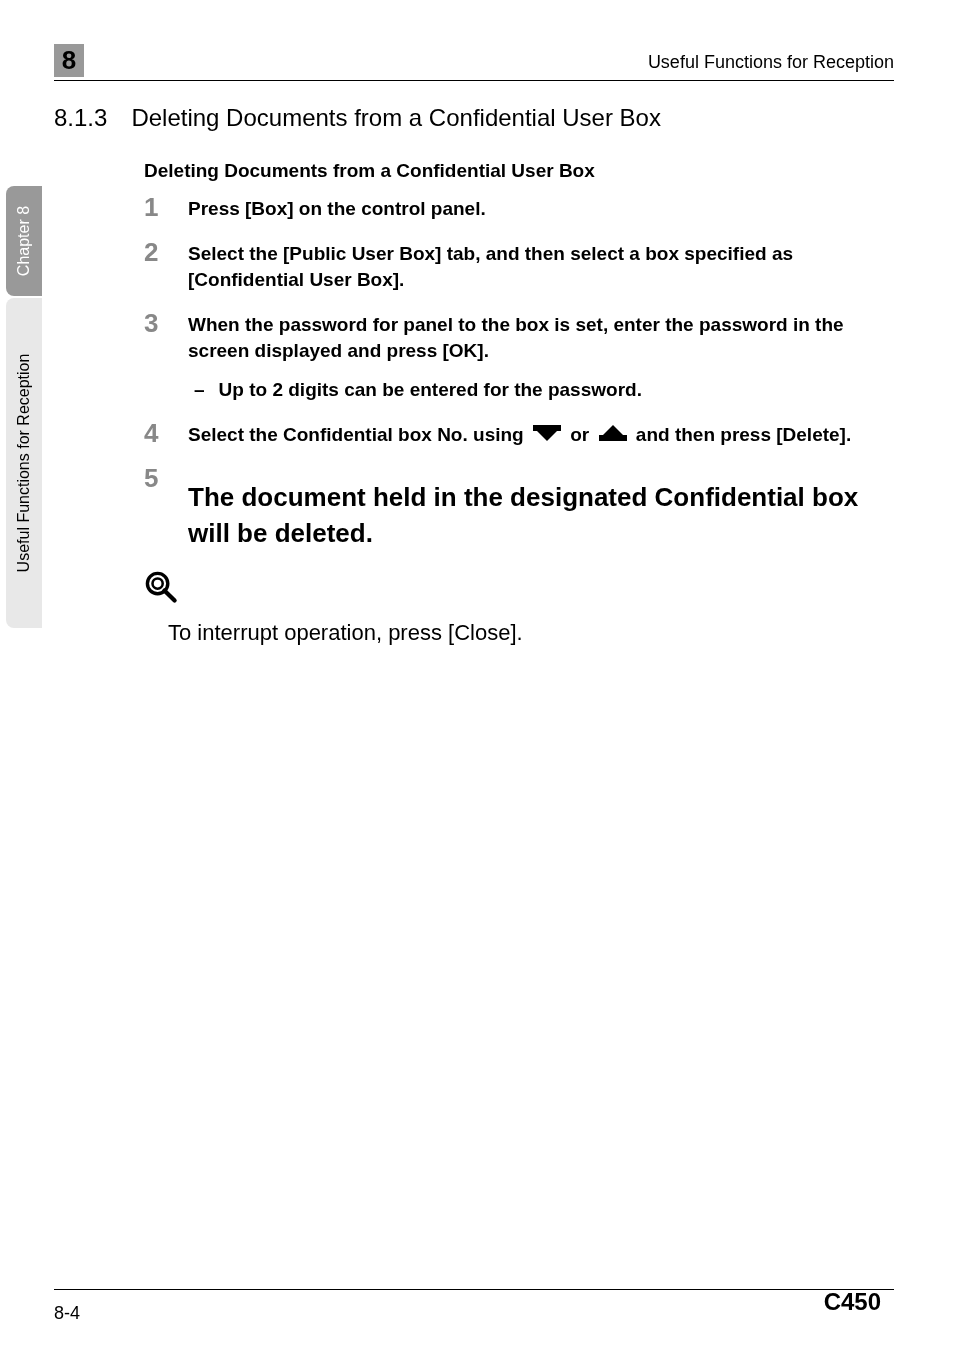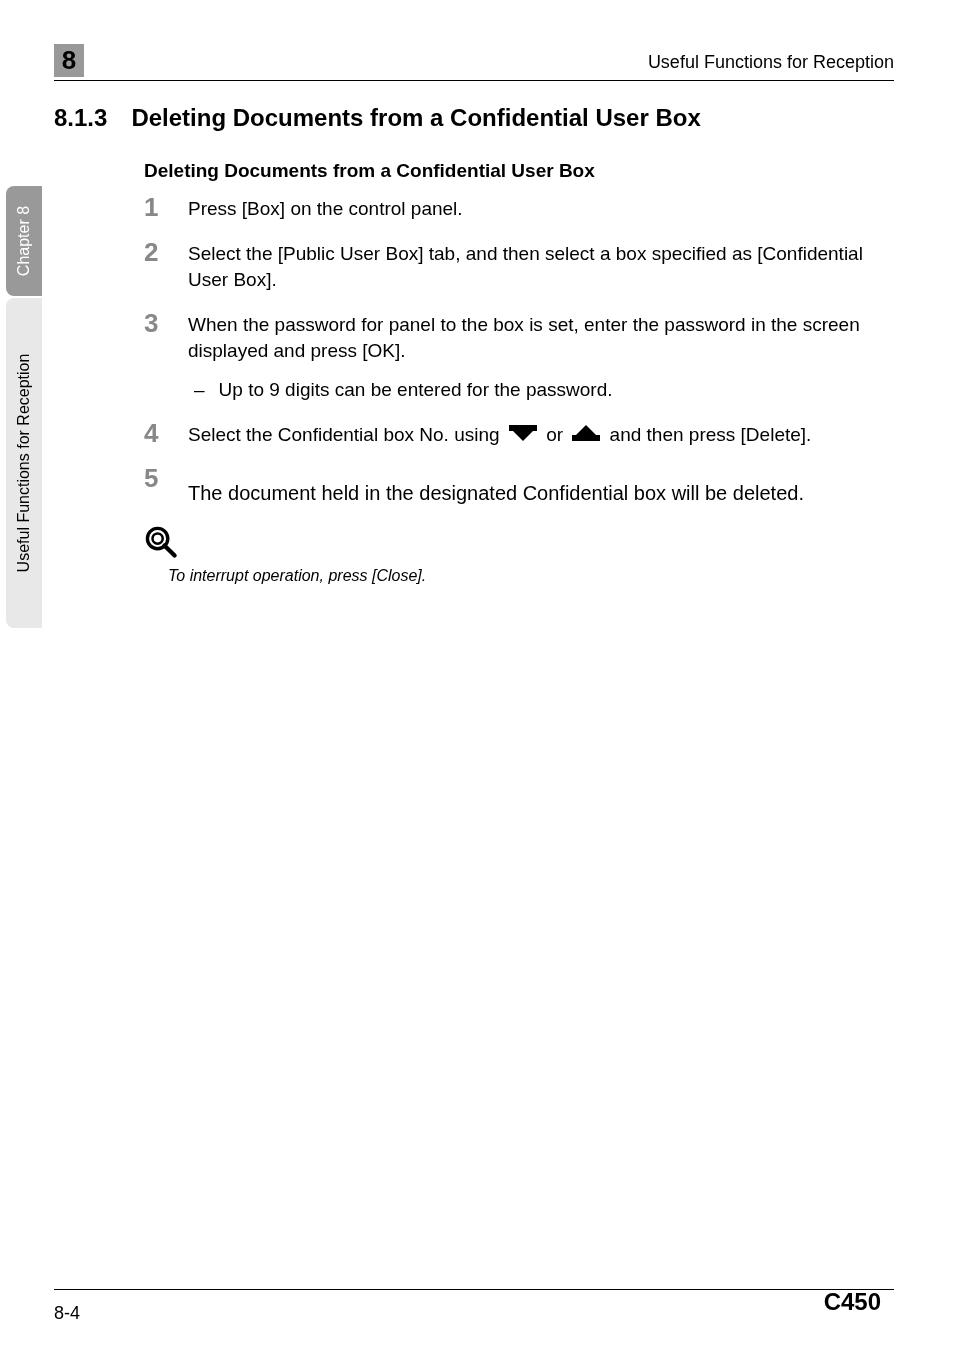--- a/index.html
+++ b/index.html
@@ -72,21 +72,21 @@
     .content {
       position: absolute;
       top: 104px;
       left: 54px;
       right: 60px;
     }
     .section-heading {
       display: flex;
       gap: 24px;
       font-size: 24px;
-      font-weight: bold;
+      font-weight: normal;
       margin-bottom: 14px;
     }
     .body-text {
       padding-left: 90px;
       font-size: 19px;
       line-height: 1.4;
     }
     .sub-heading {
       padding-left: 90px;
       font-size: 19px;
@@ -110,52 +110,52 @@
       color: #888888;
       width: 20px;
       flex-shrink: 0;
       line-height: 1;
       margin-top: -2px;
     }
     .step-body {
       font-size: 19px;
       line-height: 1.4;
       flex: 1;
+      font-weight: bold;
     }
     .sub-bullet {
       display: flex;
       gap: 14px;
       margin-top: 12px;
       margin-left: 6px;
       font-size: 19px;
     }
     .result-text {
       margin-top: 12px;
-      font-size: 20px;
+      font-size: 26px;
       line-height: 1.4;
     }
     .detail-block {
       padding-left: 90px;
       margin-top: 8px;
     }
     .loupe-icon {
       width: 34px;
       height: 34px;
       margin-bottom: 2px;
     }
     .detail-label {
       font-size: 19px;
       font-weight: bold;
       padding-left: 24px;
     }
     .detail-text {
-      font-size: 16px;
-      font-style: italic;
+      font-size: 22px;
       padding-left: 24px;
-      margin-top: 2px;
+      margin-top: 10px;
     }
     .arrow-inline {
       display: inline-block;
       vertical-align: middle;
       margin: 0 4px;
     }
     .footer-rule {
       position: absolute;
       bottom: 62px;
       left: 54px;
@@ -211,21 +211,21 @@
       <div class="step-num">2</div>
       <div class="step-body">Select the [Public User Box] tab, and then select a box specified as [Confidential User Box].</div>
     </div>
 
     <div class="step">
       <div class="step-num">3</div>
       <div class="step-body">
         <span>When the password for panel to the box is set, enter the password in the screen displayed and press [OK].</span>
         <div class="sub-bullet">
           <span>–</span>
-          <span>Up to 9 digits can be entered for the password.</span>
+          <span>Up to 2 digits can be entered for the password.</span>
         </div>
       </div>
     </div>
 
     <div class="step">
       <div class="step-num">4</div>
       <div class="step-body">
         <span>Select the Confidential box No. using </span>
         <span class="arrow-inline">
           <svg width="28" height="16" viewBox="0 0 28 16">

